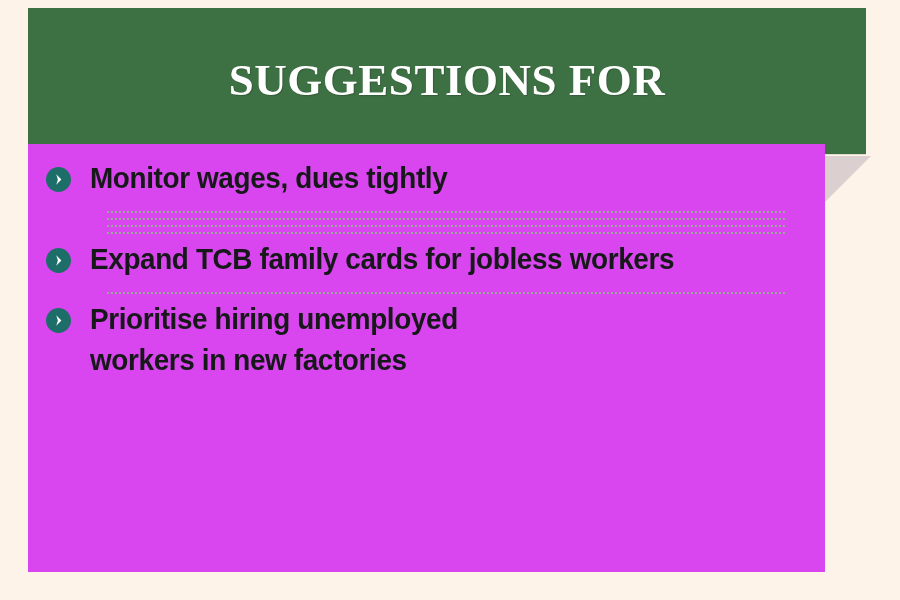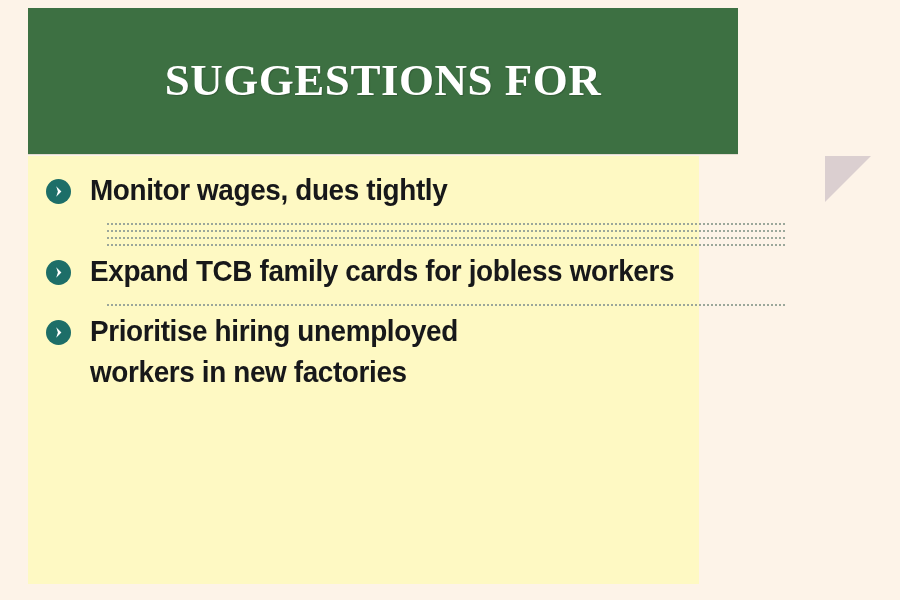--- a/index.html
+++ b/index.html
@@ -19,21 +19,21 @@
     width: 900px;
     height: 600px;
     background: #fdf3e8;
   }
 
   
   #header-banner {
     position: absolute;
     left: 28px;
     top: 8px;
-    width: 710px;
+    width: 838px;
     height: 146px;
     background: #3d7042;
     display: flex;
     flex-direction: column;
     align-items: center;
     justify-content: center;
     box-sizing: border-box;
     box-shadow: 0 1px 0 rgba(0,0,0,0.10);
   }
   .title-line {
@@ -45,24 +45,24 @@
     letter-spacing: 0.5px;
     text-align: center;
     white-space: nowrap;
     text-shadow: 1px 1px 1px rgba(0,0,0,0.18);
   }
 
   
   #body-panel {
     position: absolute;
     left: 28px;
-    top: 156px;
-    width: 671px;
+    top: 144px;
+    width: 797px;
     height: 428px;
-    background: #fef9c3;
+    background: #d946ef;
     box-sizing: border-box;
   }
 
   
   #corner-fold {
     position: absolute;
     left: 825px;
     top: 156px;
     width: 0;
     height: 0;

